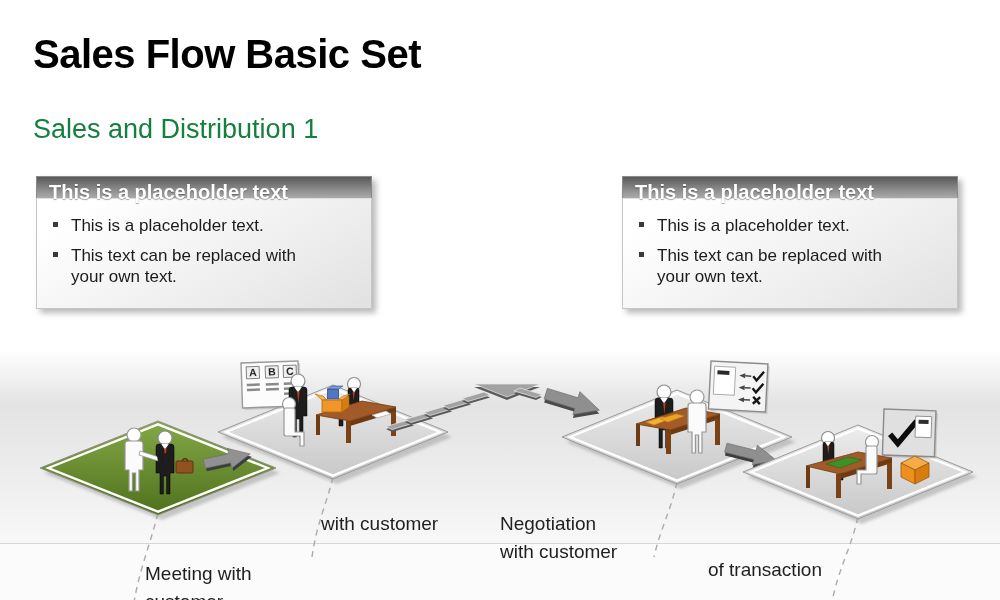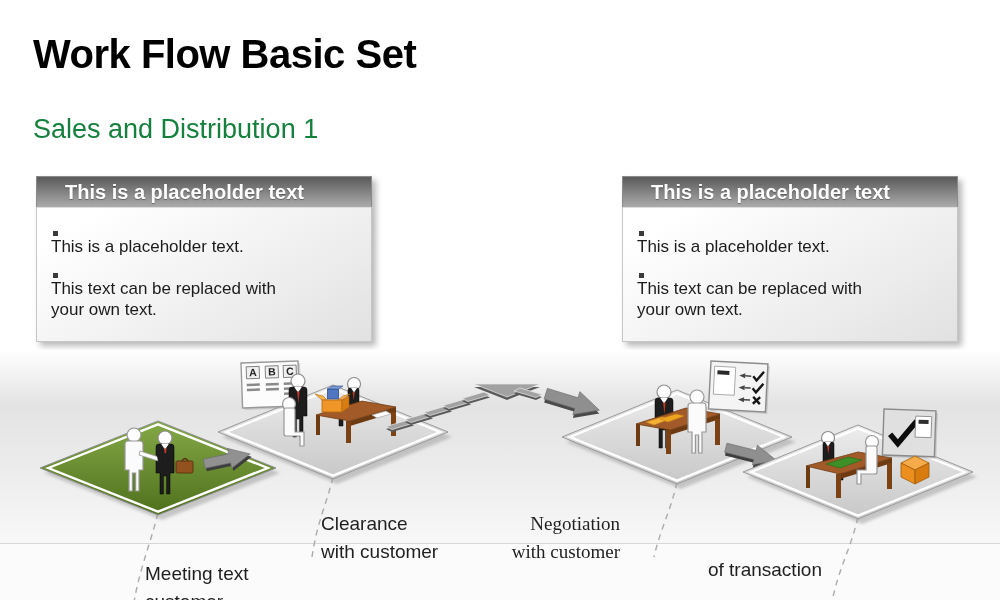--- a/index.html
+++ b/index.html
@@ -6,49 +6,49 @@
   body{
     width:1000px;height:600px;position:relative;overflow:hidden;background:#ffffff;
     font-family:"Liberation Sans","DejaVu Sans",sans-serif;color:#000;
   }
   .title{position:absolute;left:33px;top:32px;font-size:40px;font-weight:bold;letter-spacing:-0.5px;color:#000;}
   .subtitle{position:absolute;left:33px;top:114px;font-size:27px;color:#15803d;}
   .pbox{position:absolute;top:176px;width:336px;background:#fff;box-shadow:4px 4px 6px rgba(0,0,0,0.28);}
   .pbox.left{left:36px}
   .pbox.right{left:622px}
   .pbox-header{
-    height:31px;line-height:31px;padding-left:28px;font-size:20px;font-weight:bold;color:#fff;
+    height:22px;line-height:31px;padding-left:12px;font-size:20px;font-weight:bold;color:#fff;
     background:linear-gradient(180deg,#5a5a5a 0%,#8d8d8d 62%,#ababab 100%);
     border:1px solid #8a8a8a;border-bottom:none;text-shadow:0 1px 1px rgba(0,0,0,0.35);
     box-sizing:border-box;
   }
   .pbox-body{
     border:1px solid #c6c6c6;border-top:1px solid #dedede;box-sizing:border-box;
     background:linear-gradient(150deg,#ffffff 12%,#ececec 70%,#e1e1e1 100%);
     padding:16px 8px 12px 14px;min-height:111px;
   }
-  .bullet{display:flex;margin-bottom:9px;font-size:17px;line-height:21px;color:#1b1b1b;flex-direction:column;}
+  .bullet{display:flex;margin-bottom:9px;font-size:17px;line-height:21px;color:#1b1b1b;}
   .bullet .sq{flex:0 0 auto;width:5px;height:5px;background:#3a3a3a;margin:7px 13px 0 2px;}
   .bullet .txt{max-width:252px;}
   .band{position:absolute;left:0;top:350px;width:1000px;height:193px;
     background:linear-gradient(180deg,#ffffff 0%,#e3e3e3 28%,#ebebeb 58%,#f8f8f8 100%);
     border-bottom:1px solid #d7d7d7;}
   .band2{position:absolute;left:0;top:544px;width:1000px;height:56px;background:#fbfbfb;}
   svg.diagram{position:absolute;left:0;top:350px;}
   .step-label{position:absolute;font-size:19px;line-height:28px;color:#1f1f1f;}
   .step-label span{display:block;}
   #label-meeting{left:145px;top:560px;}
   #label-clearance{left:321px;top:510px;}
-  #label-negotiation{left:452px;top:510px;width:168px;text-align:right;font-family:Liberation Serif, serif;}
+  #label-negotiation{left:500px;top:510px;width:168px;}
   #label-conclusion{left:660px;top:556px;width:162px;text-align:right;}
 </style>
 </head>
 <body>
 
-<div class="title">Work Flow Basic Set</div>
+<div class="title">Sales Flow Basic Set</div>
 <div class="subtitle">Sales and Distribution 1</div>
 
 <div class="pbox left">
   <div class="pbox-header">This is a placeholder text</div>
   <div class="pbox-body">
     <div class="bullet">
       <span class="sq"></span>
       <span class="txt">This is a placeholder text.</span>
     </div>
     <div class="bullet">
@@ -276,25 +276,24 @@
     </g>
     <g transform="translate(901,456)">
       <polygon points="0,7 14,0 28,7 14,14" fill="#f6ab4a" stroke="#a05c08" stroke-width="0.8"></polygon>
       <polygon points="0,7 14,14 14,28 0,21" fill="#ec8f1e" stroke="#a05c08" stroke-width="0.8"></polygon>
       <polygon points="28,7 14,14 14,28 28,21" fill="#d97c0f" stroke="#a05c08" stroke-width="0.8"></polygon>
     </g>
   </g>
 </svg>
 
 <div class="step-label" id="label-meeting">
-  <span>Meeting text</span>
+  <span>Meeting with</span>
   <span>customer</span>
 </div>
 <div class="step-label" id="label-clearance">
-  <span>Clearance</span>
   <span>with customer</span>
 </div>
 <div class="step-label" id="label-negotiation">
   <span>Negotiation</span>
   <span>with customer</span>
 </div>
 <div class="step-label" id="label-conclusion">
   <span>of transaction</span>
 </div>
 

